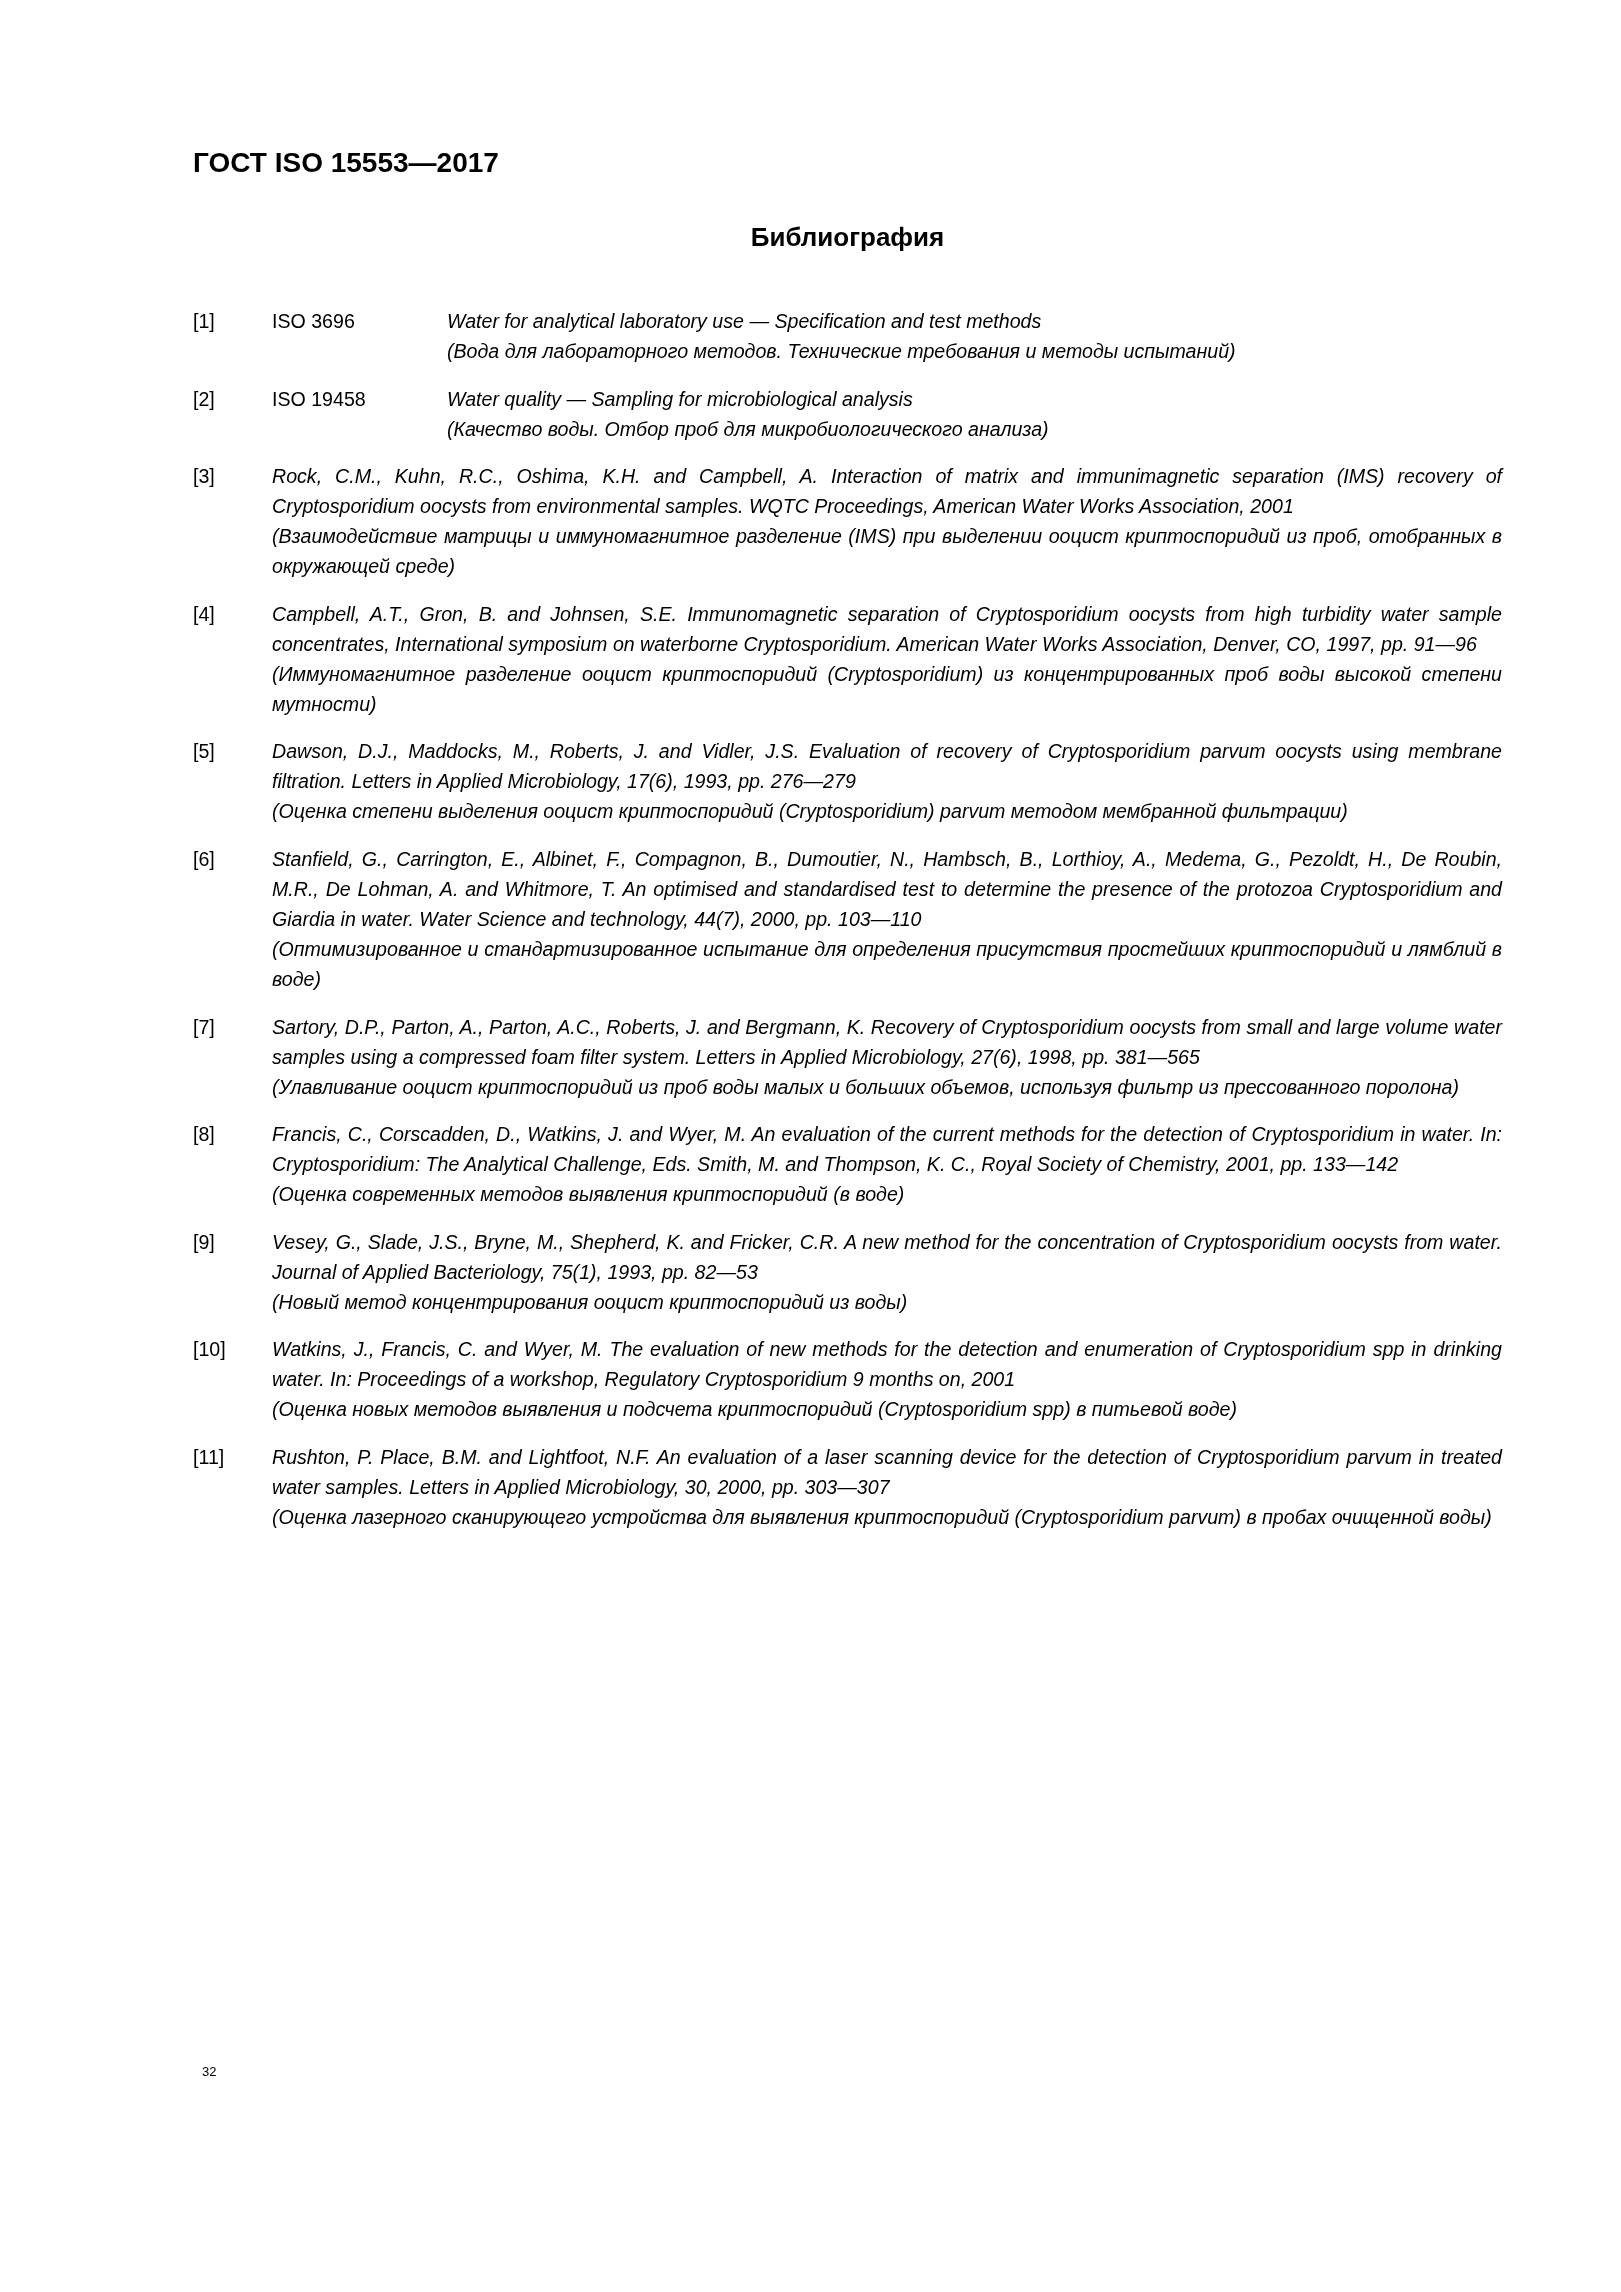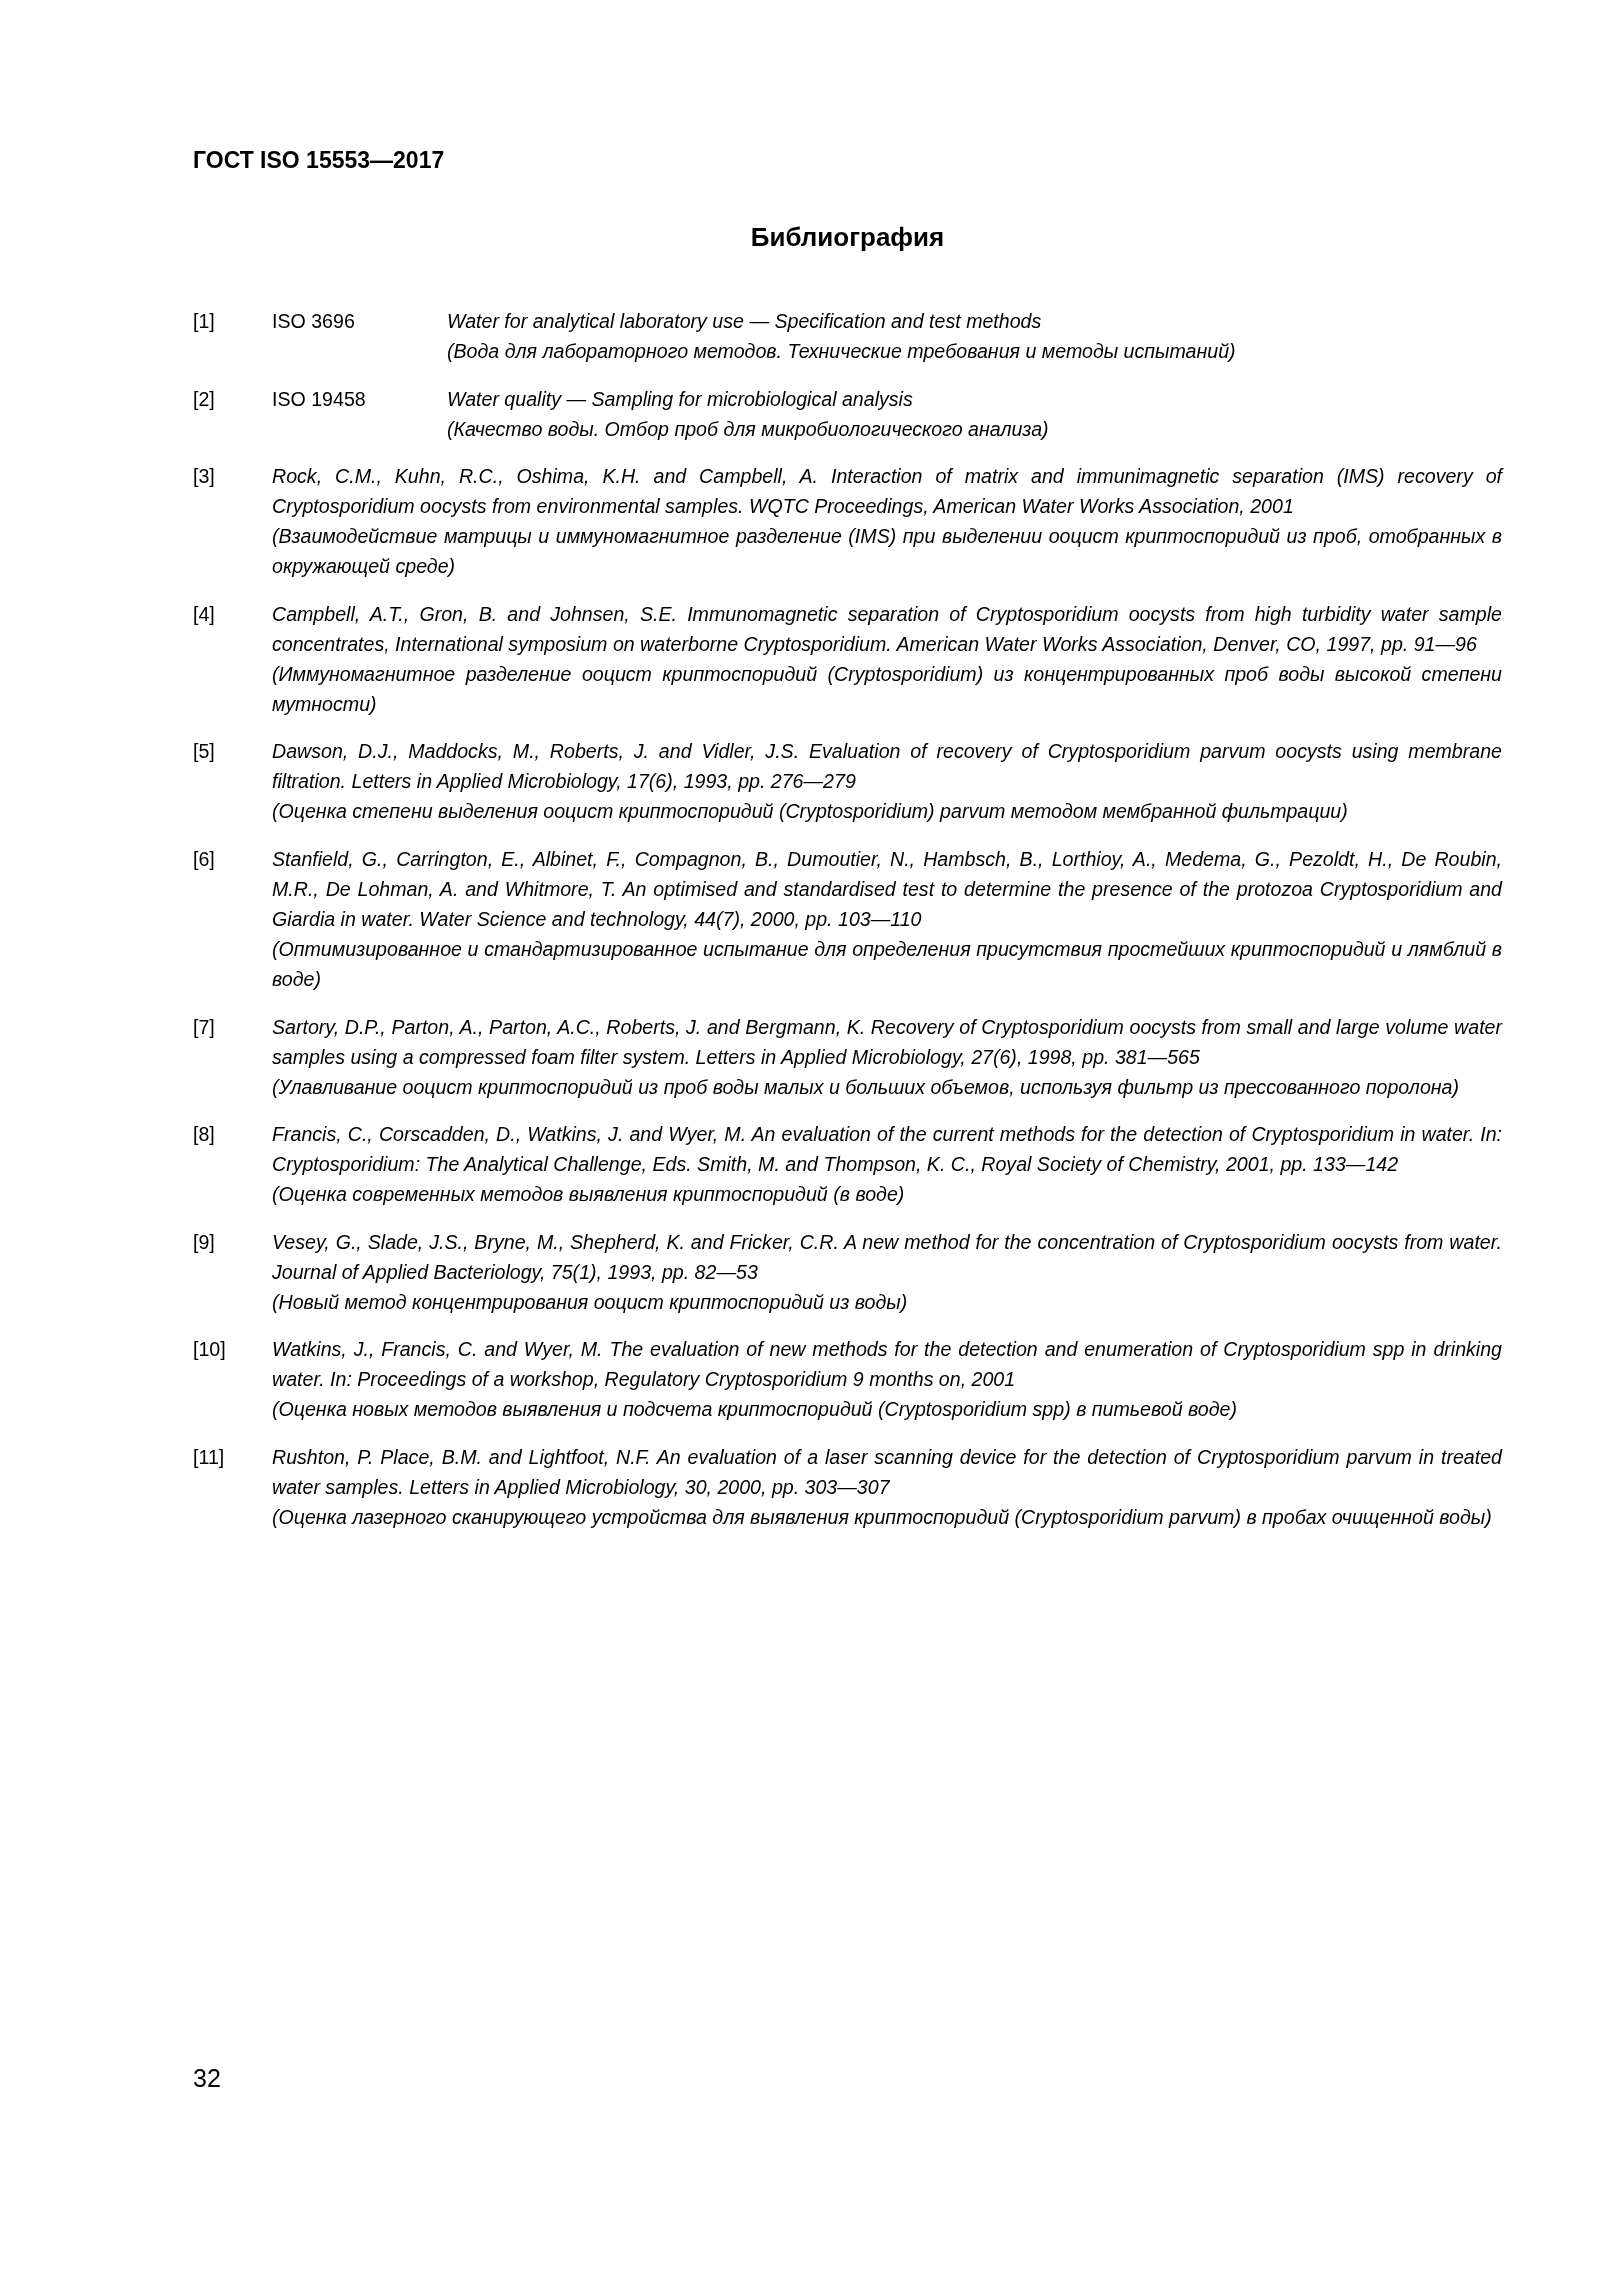--- a/index.html
+++ b/index.html
@@ -9,21 +9,21 @@
     height: 2293px;
     background: #ffffff;
     color: #000000;
     font-family: "Liberation Sans", "DejaVu Sans", sans-serif;
     overflow: hidden;
   }
   .doc-header {
     position: absolute;
     left: 193px;
     top: 147px;
-    font-size: 23px;
+    font-size: 28px;
     font-weight: bold;
     white-space: nowrap;
   }
   .doc-title {
     position: absolute;
     left: 193px;
     top: 222px;
     width: 1309px;
     text-align: center;
     font-size: 26px;
@@ -37,23 +37,23 @@
     font-size: 19.6px;
     line-height: 30px;
   }
   .ref { display: flex; margin-bottom: 17.6px; }
   .ref-num { flex: 0 0 79px; width: 79px; }
   .ref-code { flex: 0 0 175px; width: 175px; }
   .ref-body { flex: 1 1 auto; min-width: 0; font-style: italic; }
   .ref-body .en, .ref-body .ru { text-align: justify; }
   .page-num {
     position: absolute;
-    left: 193px;
+    left: 202px;
     top: 2064px;
-    font-size: 25px;
+    font-size: 13px;
   }
 </style>
 </head>
 <body>
 
 <div class="page">
 
   <div class="doc-header">ГОСТ ISO 15553—2017</div>
 
   <div class="doc-title">Библиография</div>

